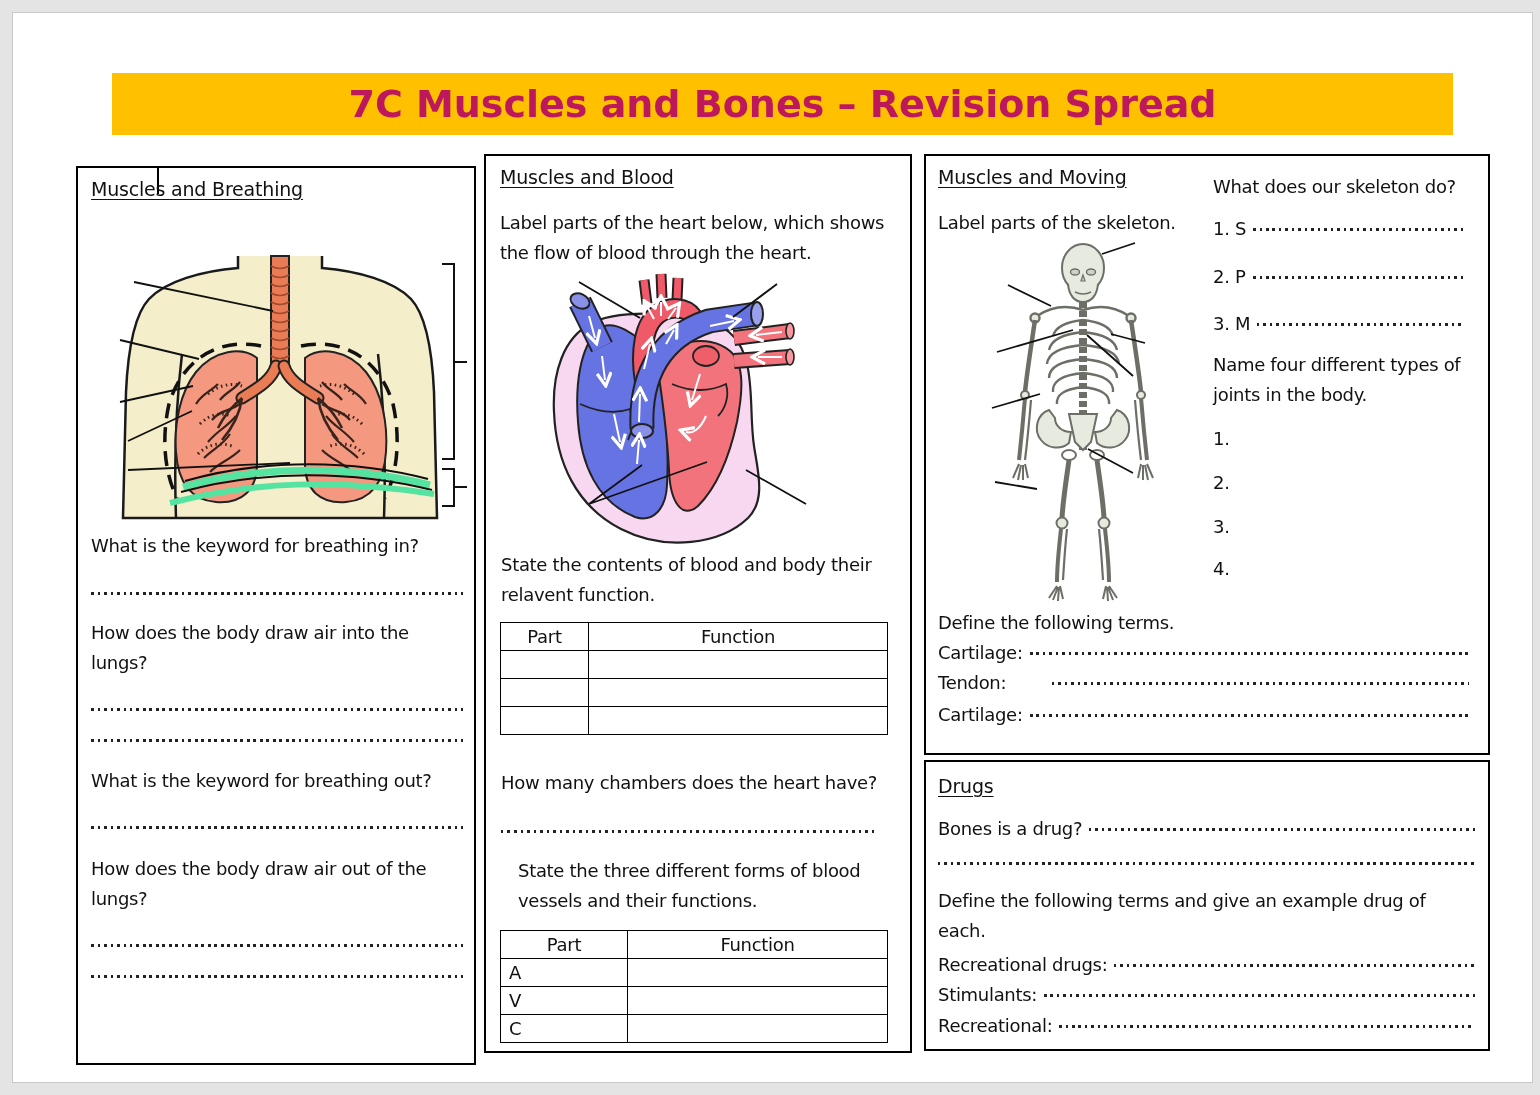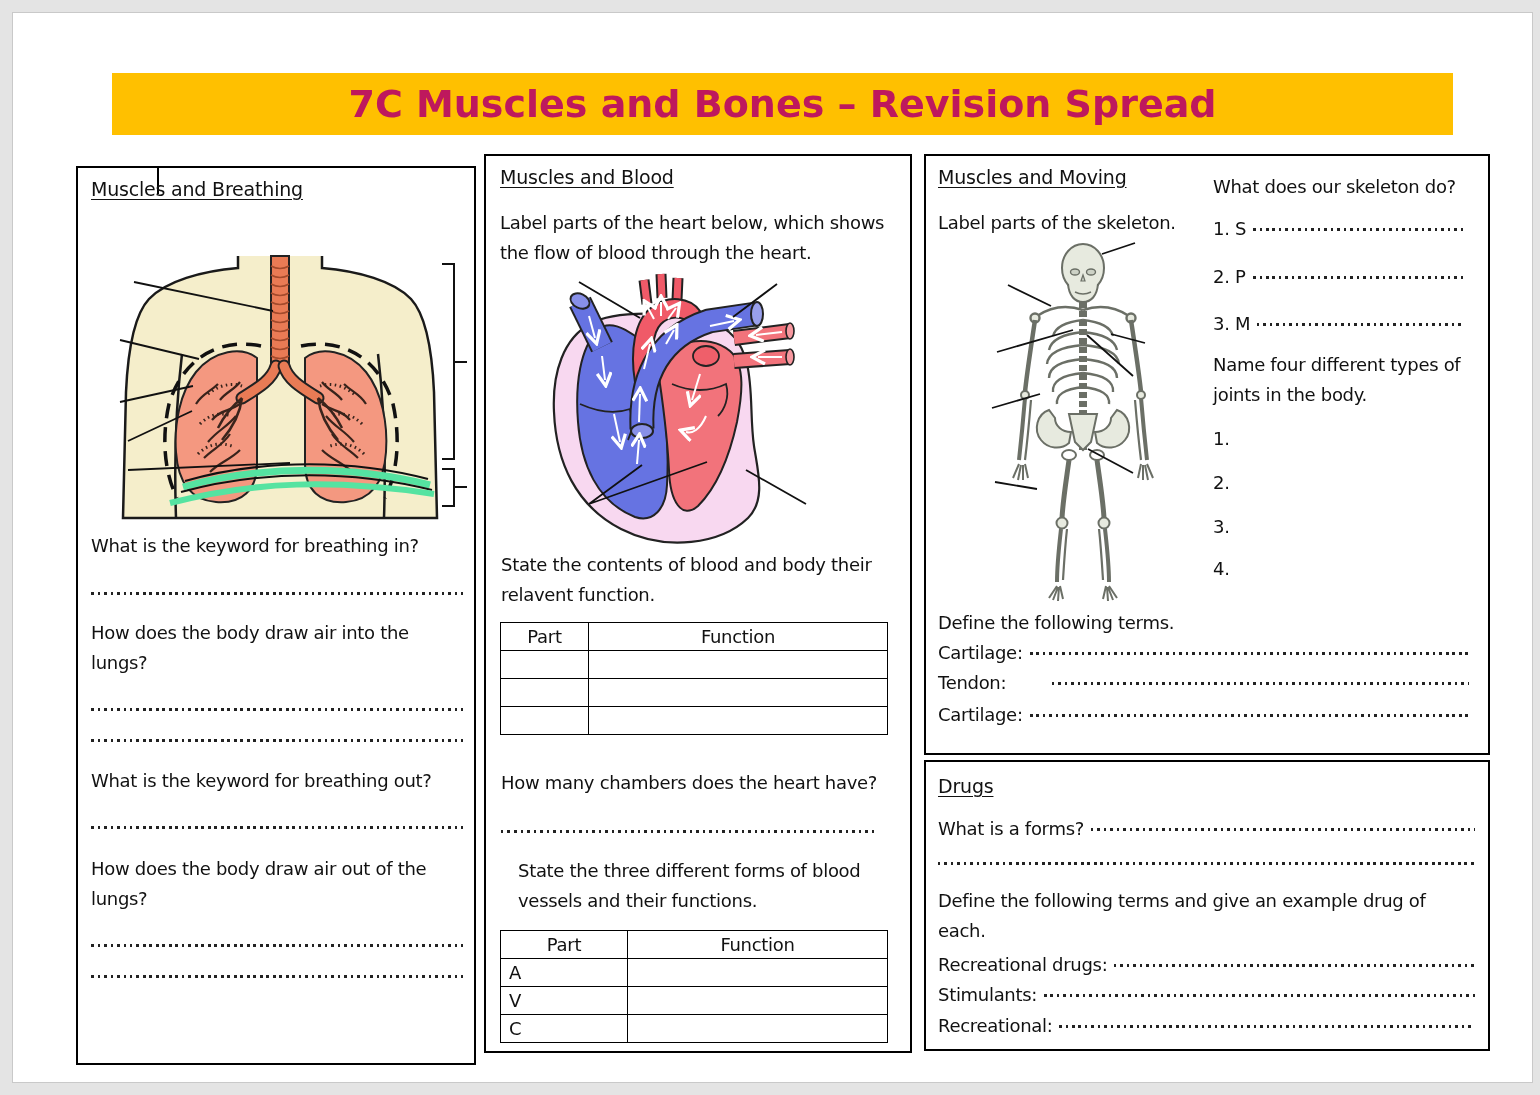--- a/index.html
+++ b/index.html
@@ -293,21 +293,21 @@
       </div>
       <div class="abs ansrow t" style="left:12px;top:544px;width:531px;">
         <span>Cartilage:</span>
         <div class="dotline"></div>
       </div>
     </div>
 
     <div class="box" id="box4">
       <div class="abs h" style="left:12px;top:13px;">Drugs</div>
       <div class="abs ansrow t" style="left:12px;top:52px;width:537px;">
-        <span>What is a forms?</span>
+        <span>Bones is a drug?</span>
         <div class="dotline"></div>
       </div>
       <div class="abs dotline" style="left:12px;top:100px;width:537px;"></div>
       <div class="abs t" style="left:12px;top:124px;width:537px;">Define the following terms and give an example drug of each.</div>
       <div class="abs ansrow t" style="left:12px;top:188px;width:537px;">
         <span>Recreational drugs:</span>
         <div class="dotline"></div>
       </div>
       <div class="abs ansrow t" style="left:12px;top:218px;width:537px;">
         <span>Stimulants:</span>

